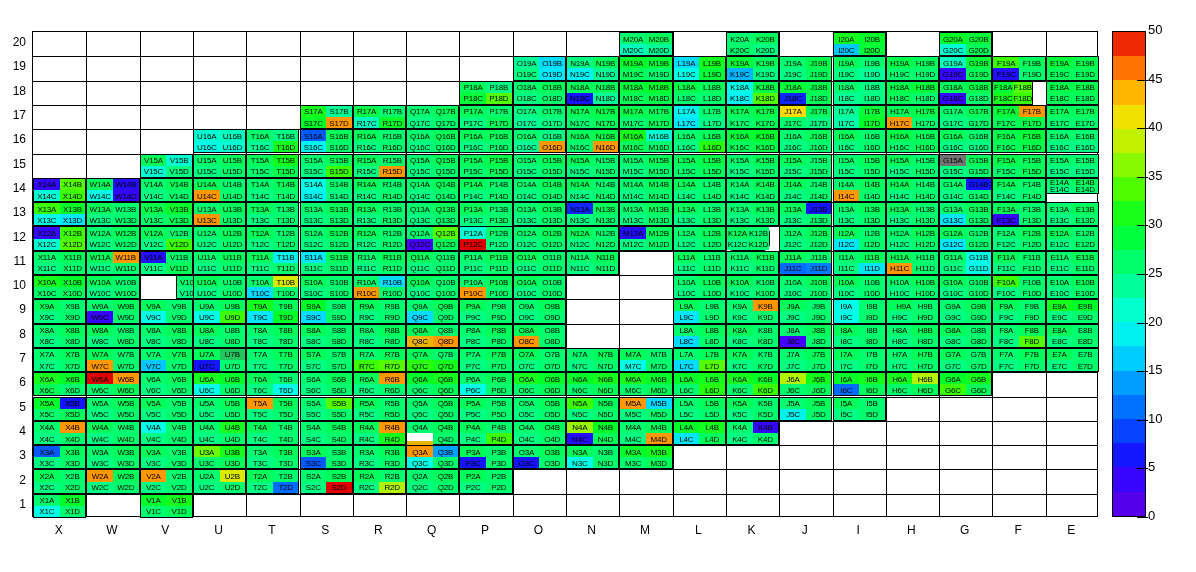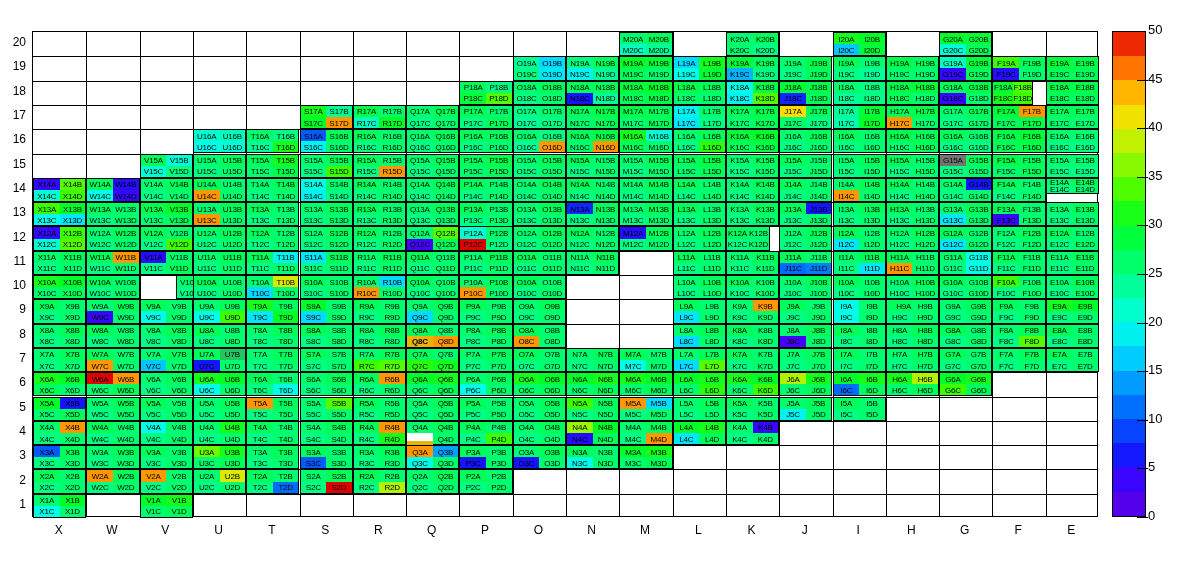--- a/index.html
+++ b/index.html
@@ -1898,21 +1898,21 @@
         <div class="quad qB" style="background: rgb(0, 255, 91);">
           <span>L12B</span>
         </div>
         <div class="quad qC" style="background: rgb(0, 255, 130);">
           <span>L12C</span>
         </div>
         <div class="quad qD" style="background: rgb(0, 255, 110);">
           <span>L12D</span>
         </div>
       </div>
-      <div class="cell" style="left: 692.9px; top: 194.4px; width: 44px; height: 24.3px;">
+      <div class="cell" style="left: 692.9px; top: 194.4px; width: 44px; height: 24.3px; border-radius: 7px;">
         <div class="quad qA" style="background: rgb(0, 255, 91);">
           <span>K12A</span>
         </div>
         <div class="quad qB" style="background: rgb(0, 255, 110);">
           <span>K12B</span>
         </div>
         <div class="quad qC" style="background: rgb(0, 255, 130);">
           <span>K12C</span>
         </div>
         <div class="quad qD" style="background: rgb(0, 255, 110);">
@@ -2871,21 +2871,21 @@
           <span>R8D</span>
         </div>
       </div>
       <div class="cell" style="left: 373.1px; top: 291.6px; width: 53.3px; height: 24.3px;">
         <div class="quad qA" style="background: rgb(0, 255, 91);">
           <span>Q8A</span>
         </div>
         <div class="quad qB" style="background: rgb(0, 255, 110);">
           <span>Q8B</span>
         </div>
-        <div class="quad qC" style="background: #eab308; font-weight: bold;">
+        <div class="quad qC" style="background: #eab308;">
           <span>Q8C</span>
         </div>
         <div class="quad qD" style="background: rgb(255, 151, 0);">
           <span>Q8D</span>
         </div>
       </div>
       <div class="cell" style="left: 426.4px; top: 291.6px; width: 53.3px; height: 24.3px;">
         <div class="quad qA" style="background: rgb(0, 255, 110);">
           <span>P8A</span>
         </div>

